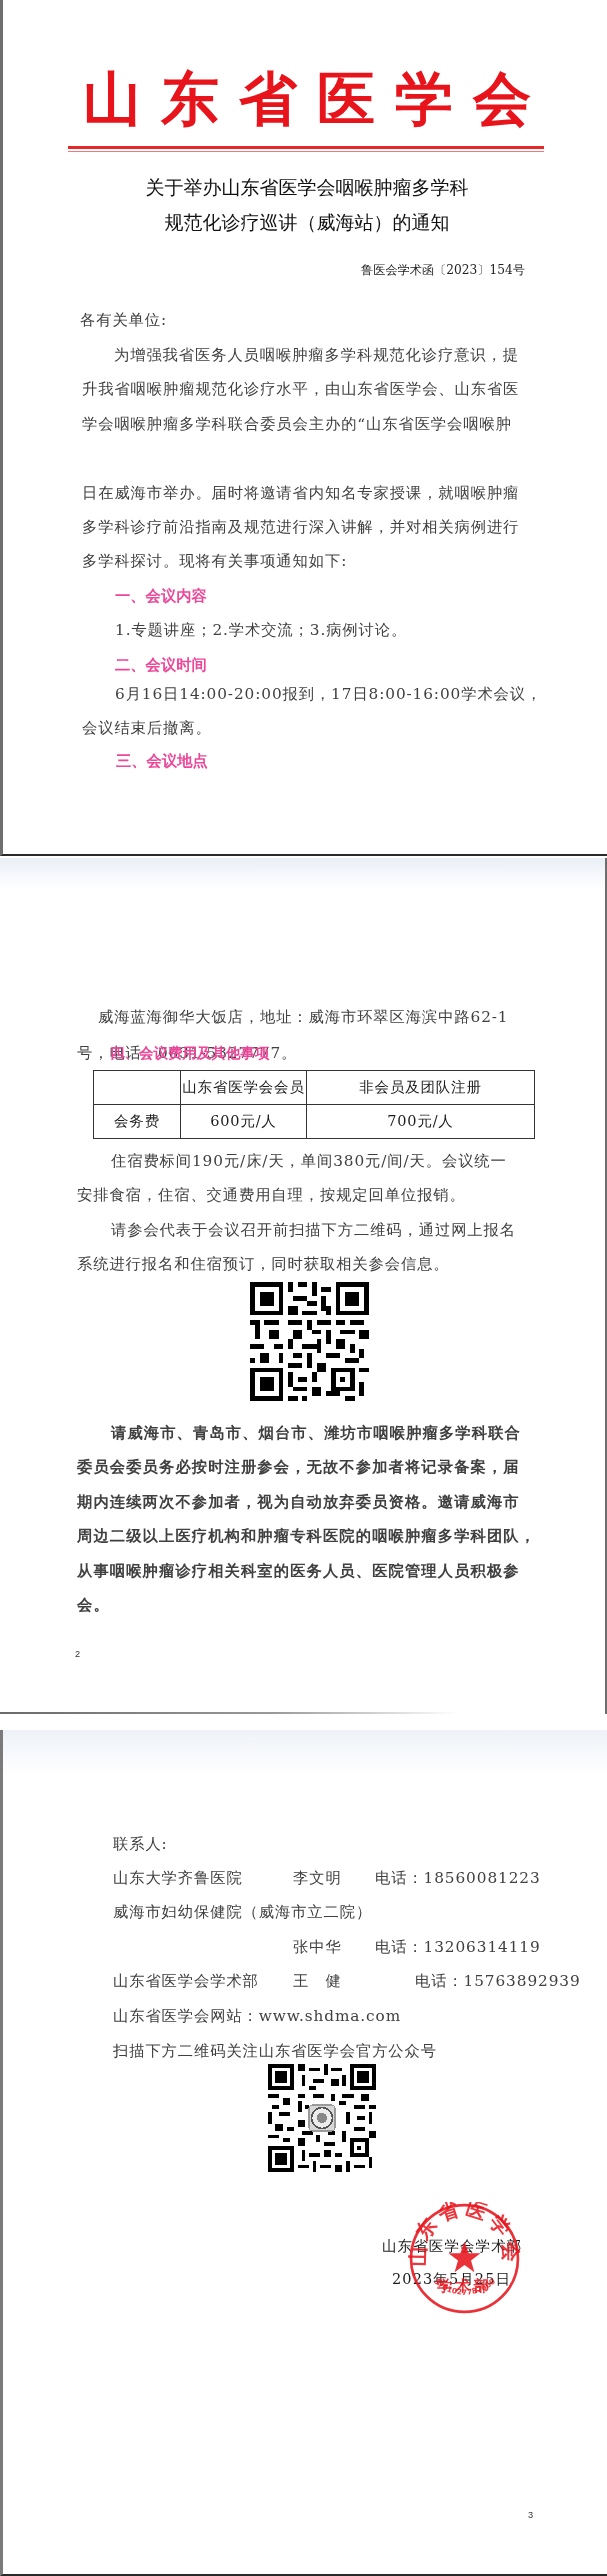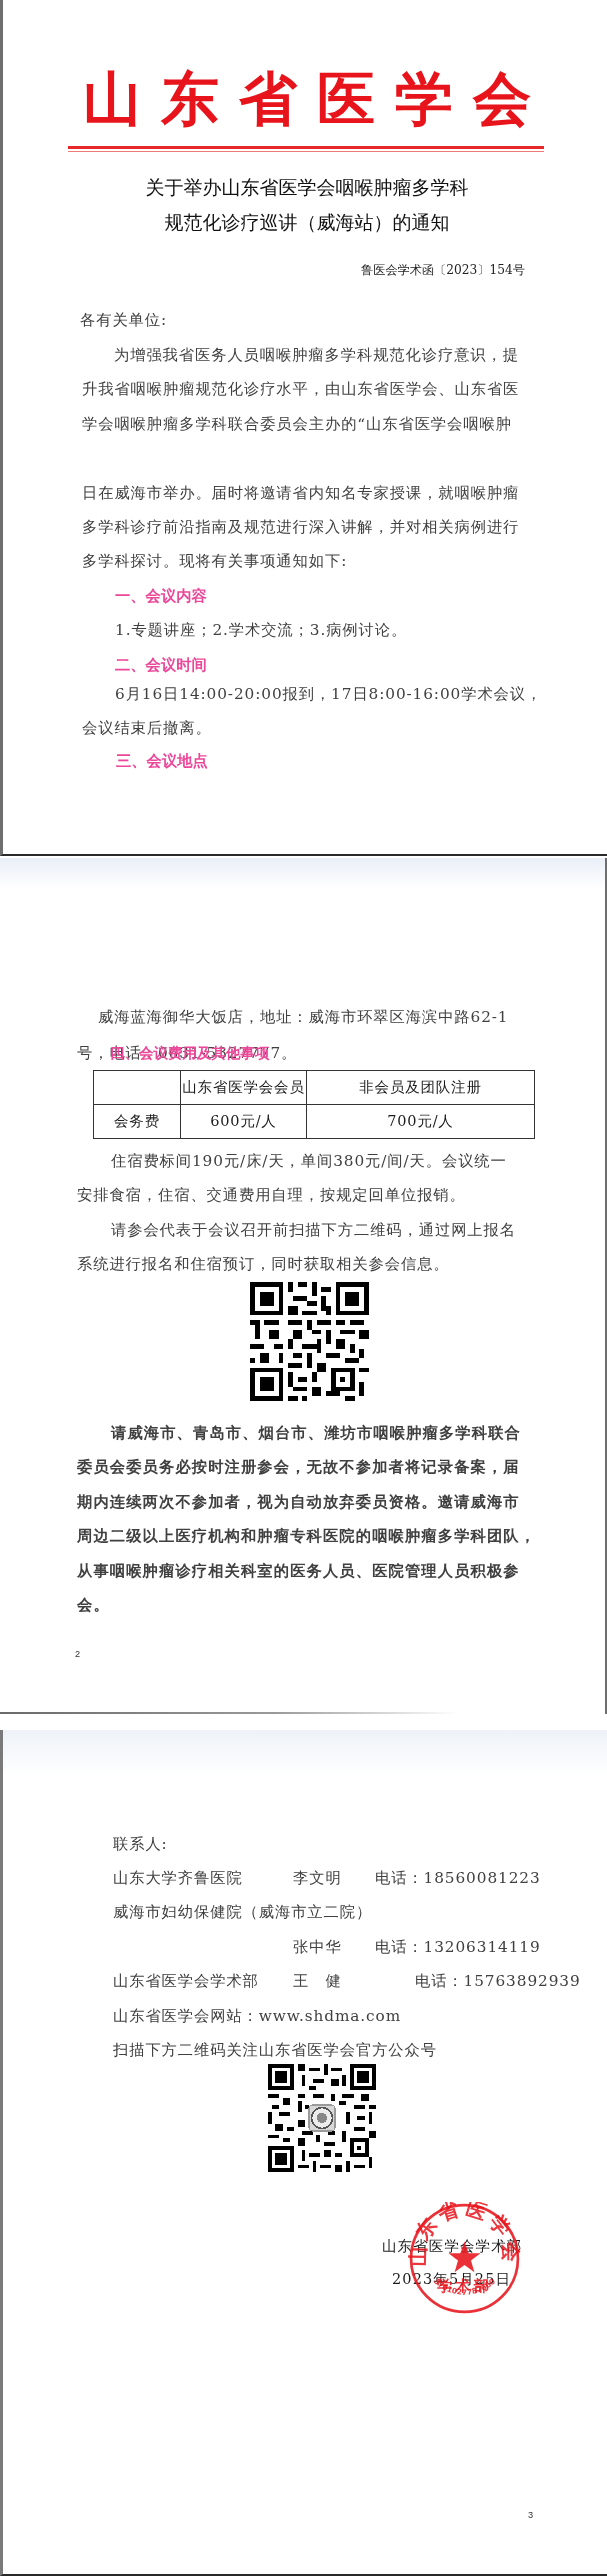--- a/index.html
+++ b/index.html
@@ -202,21 +202,21 @@
 <div class="line" style="left:113px; top:1905px;">威海市妇幼保健院（威海市立二院）</div>
 
 <div class="line" style="left:293px; top:1940px;">张中华</div>
 <div class="line" style="left:375px; top:1940px;">电话：13206314119</div>
 
 <div class="line" style="left:113px; top:1974px;">山东省医学会学术部</div>
 <div class="line" style="left:293px; top:1974px;">王　健</div>
 <div class="line" style="left:375px; top:1974px;margin-left:40px;">电话：15763892939</div>
 
 <div class="line" style="left:113px; top:2009px;">山东省医学会网站：www.shdma.com</div>
-<div class="line" style="left:113px; top:2043px;">扫描下方二维码关注山东省医学会官方公众号</div>
+<div class="line" style="left:113px; top:2043px;font-family:Liberation Serif, serif;">扫描下方二维码关注山东省医学会官方公众号</div>
 
 <div class="qr" style="left:268px; top:2064px;">
   <svg width="108" height="108" viewBox="0 0 29 29" shape-rendering="crispEdges">
     <rect width="29" height="29" fill="#fff"></rect>
     <g fill="#000">
       <rect x="0" y="0" width="7" height="1"></rect>
         <rect x="0" y="6" width="7" height="1"></rect>
         <rect x="0" y="0" width="1" height="7"></rect>
         <rect x="6" y="0" width="1" height="7"></rect>
         <rect x="2" y="2" width="3" height="3"></rect>

